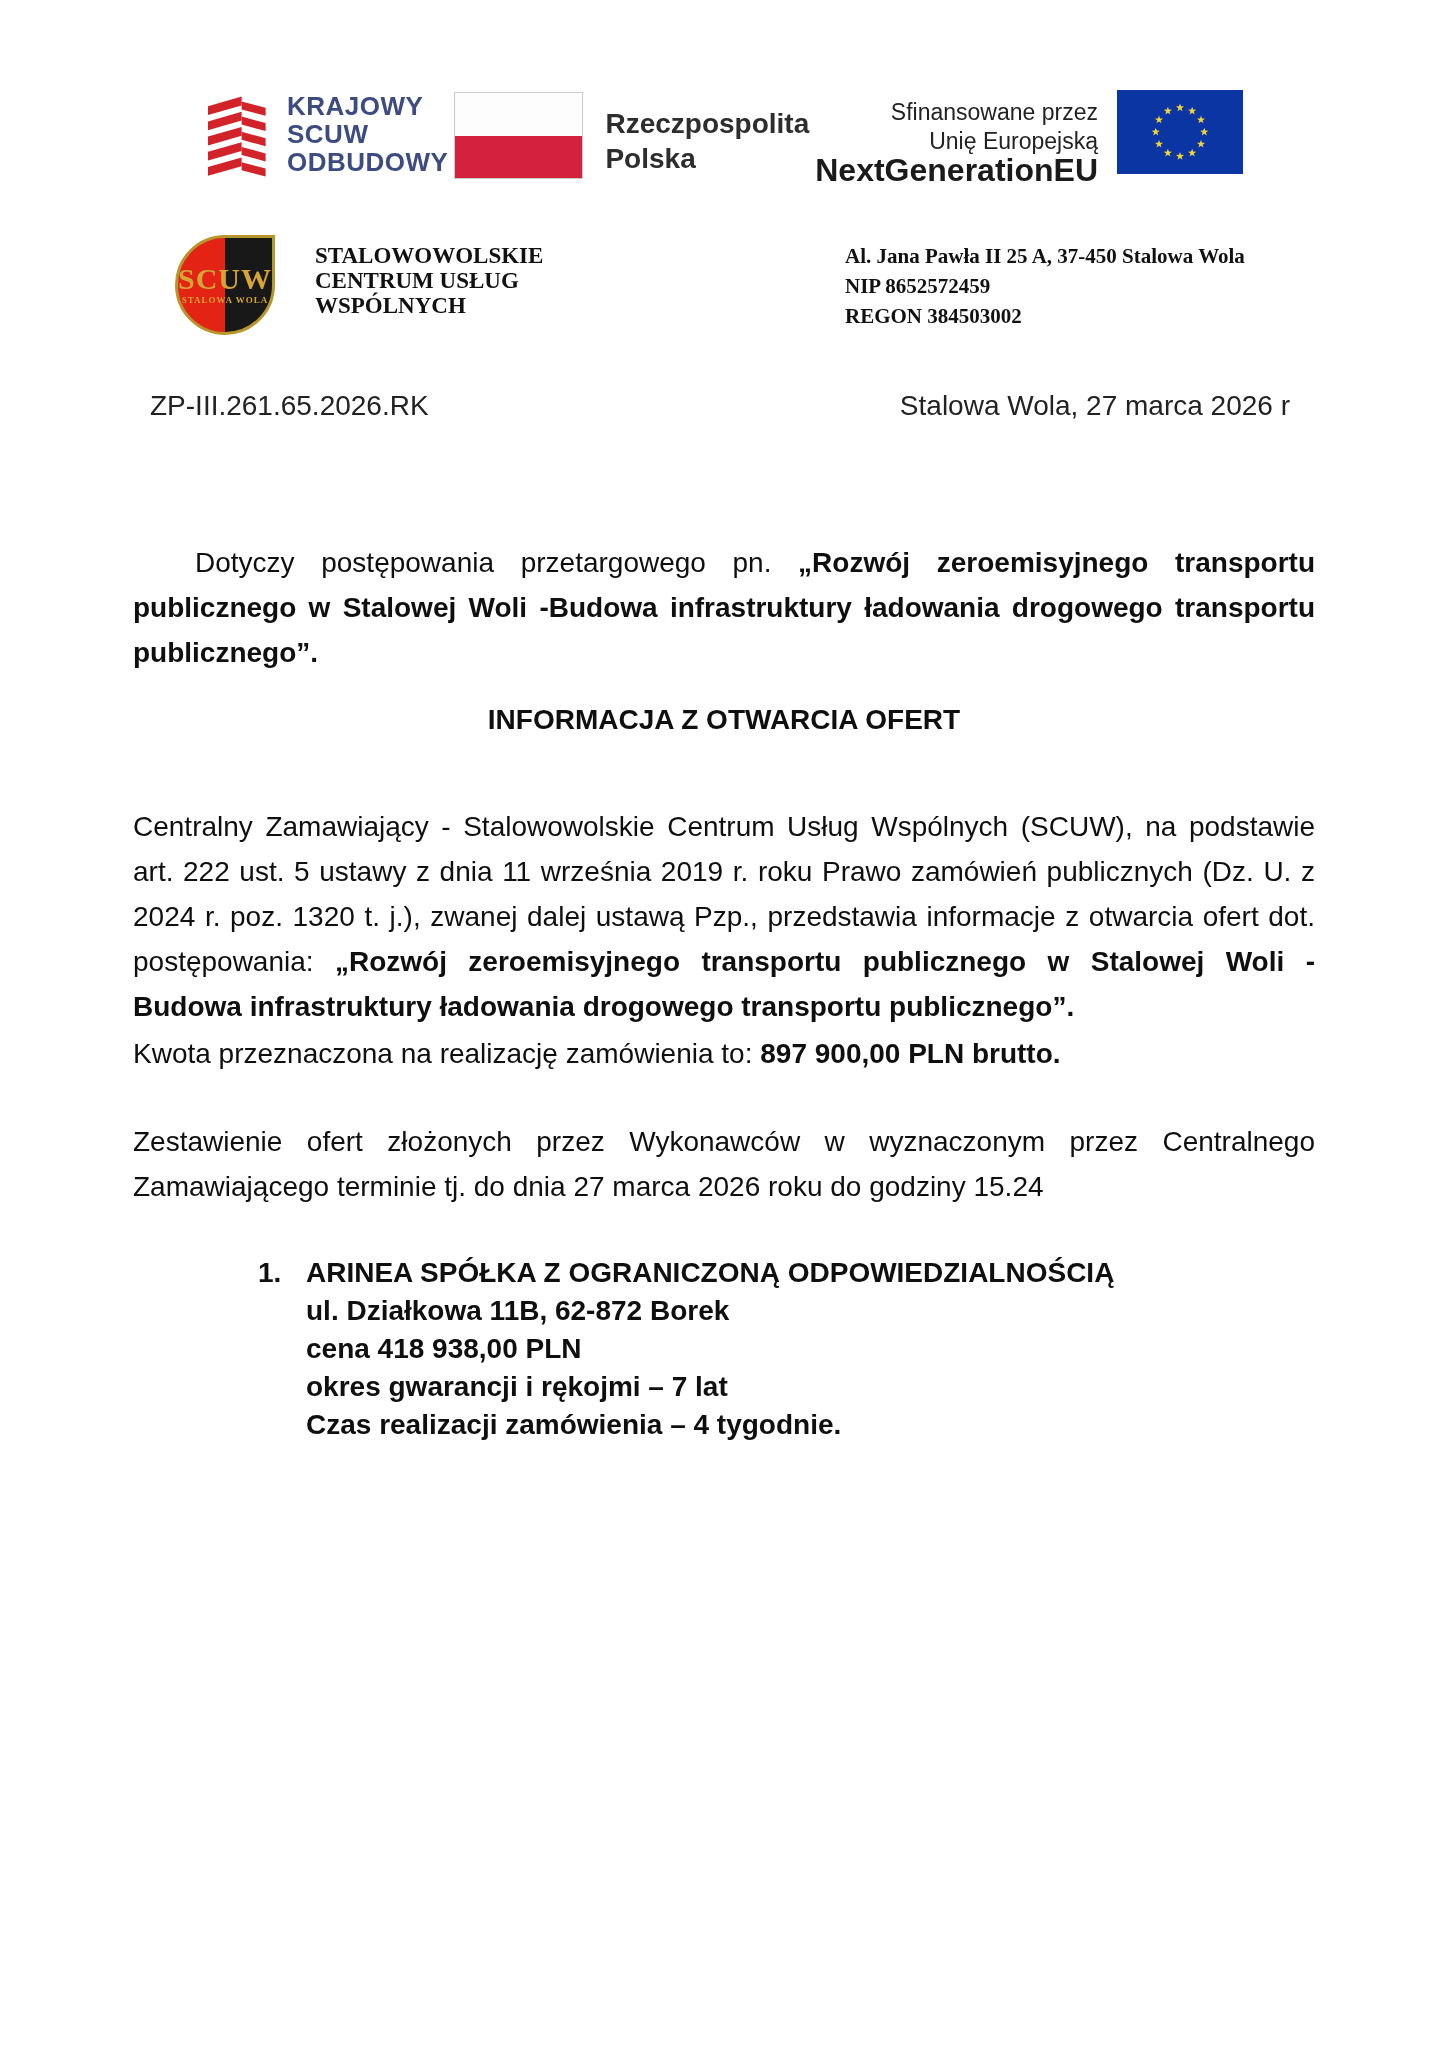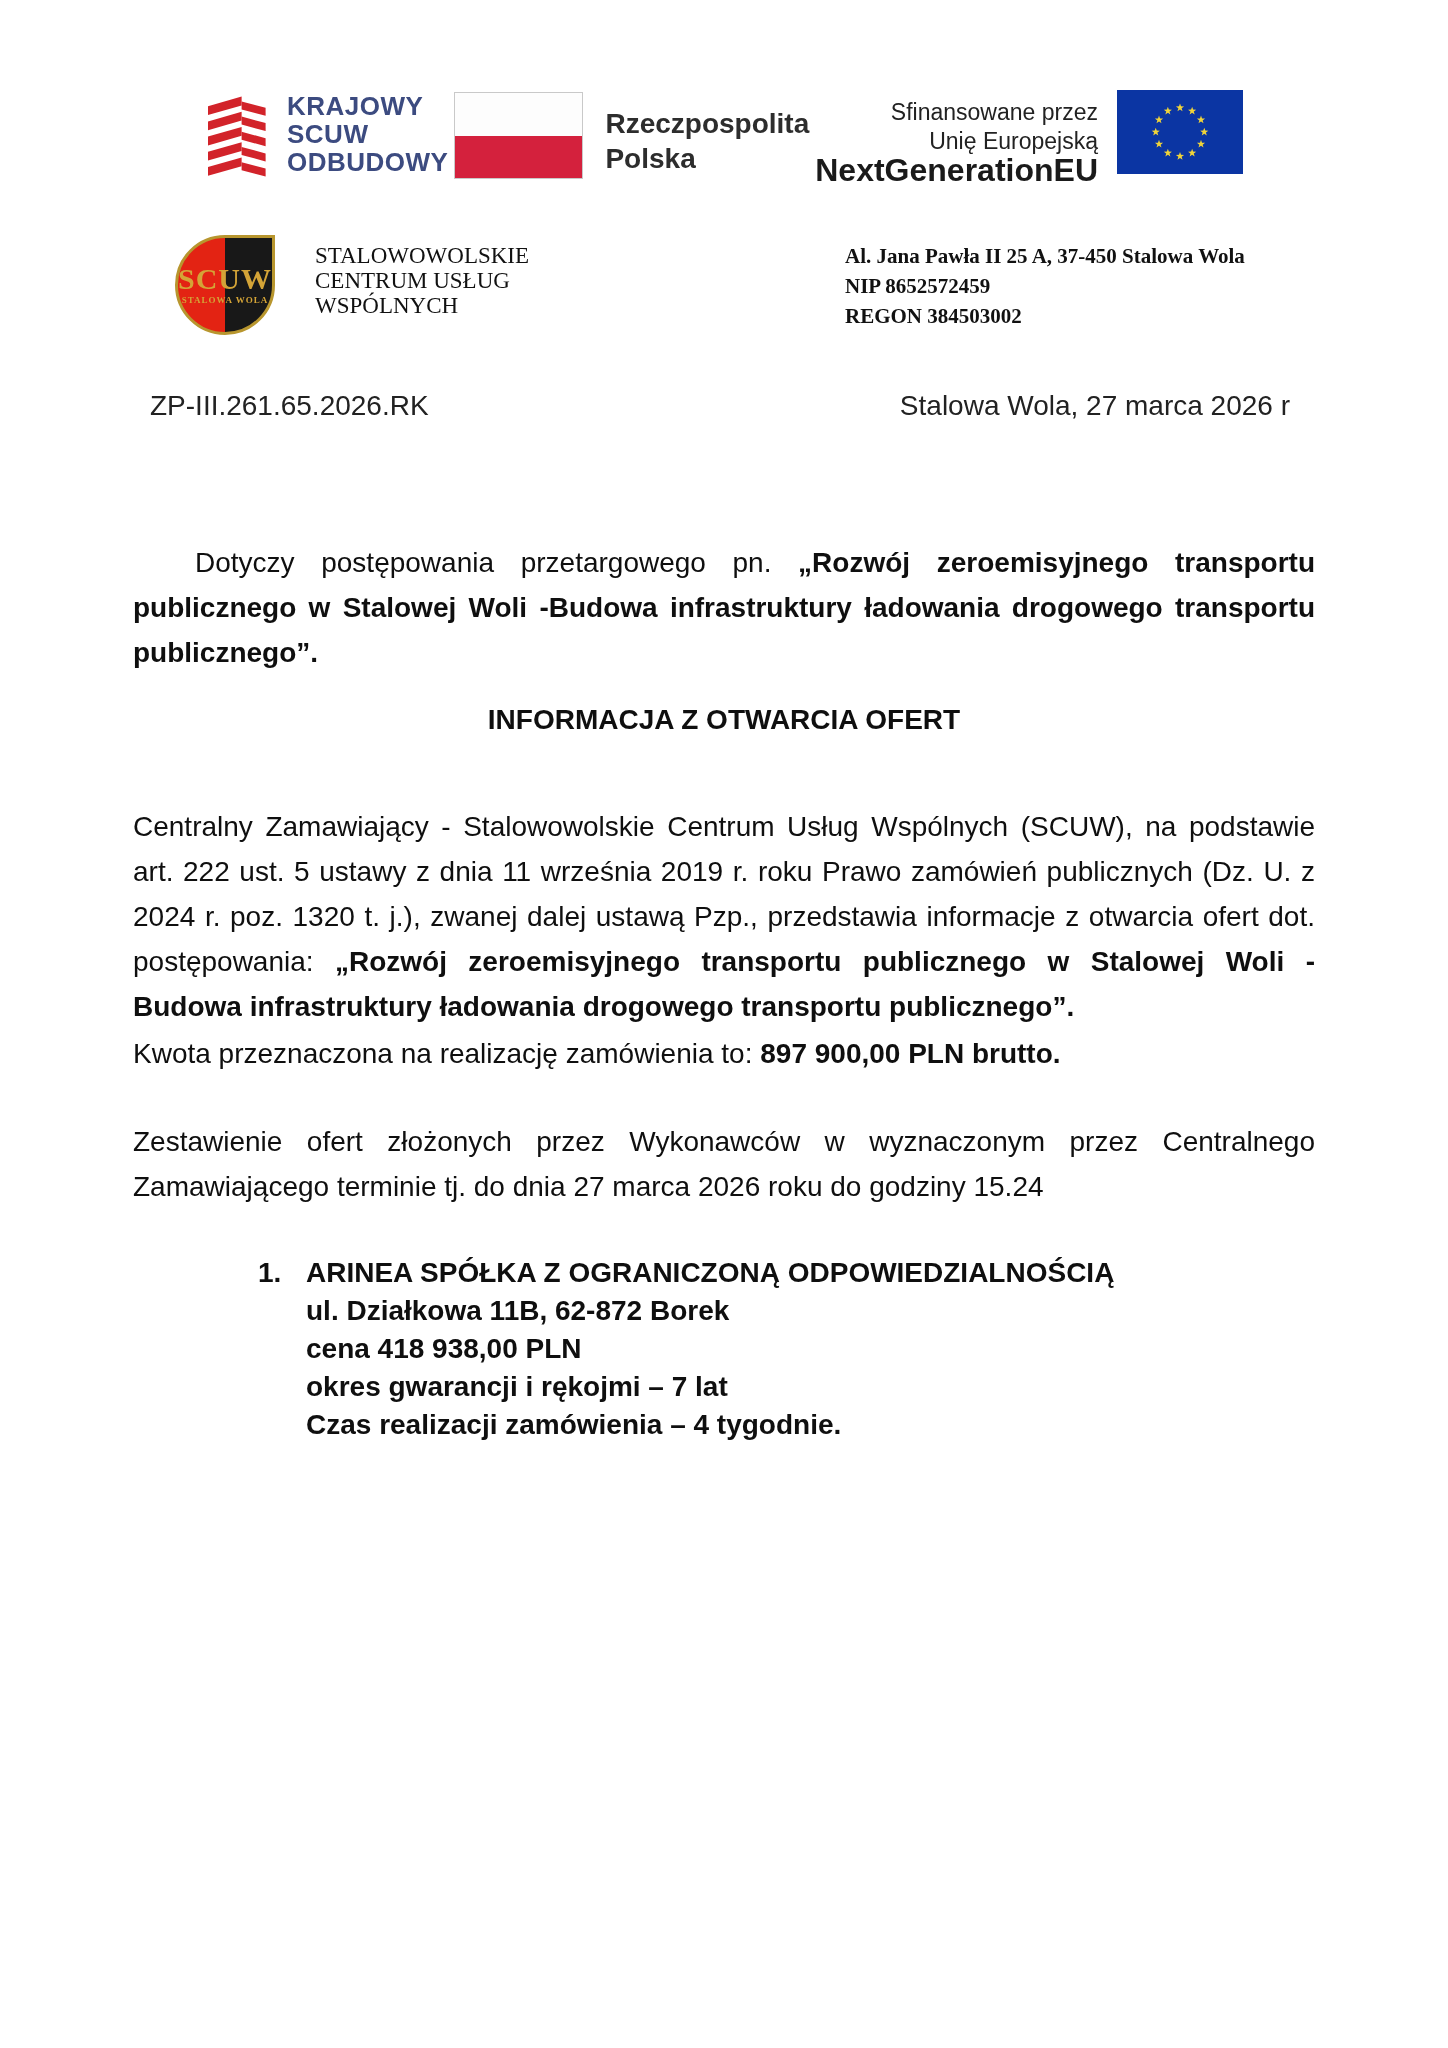--- a/index.html
+++ b/index.html
@@ -71,21 +71,21 @@
     display: flex; flex-direction: column;
     align-items: center; justify-content: center;
     font-family: "Liberation Serif", serif;
     color: #d4a437;
   }
   .scuw-logo .acronym { font-weight: bold; font-size: 30px; letter-spacing: 1px; line-height: 30px; }
   .scuw-logo .city { font-weight: bold; font-size: 9px; letter-spacing: 1px; line-height: 12px; }
   .scuw-name {
     padding-top: 8px;
     font-family: "Liberation Serif", serif;
-    font-weight: normal;
+    font-weight: bold;
     font-size: 23px;
     line-height: 25px;
     color: #111;
   }
   .scuw-address {
     margin-left: auto;
     padding-top: 6px;
     width: 432px;
     font-family: "Liberation Serif", serif;
     font-weight: bold;

